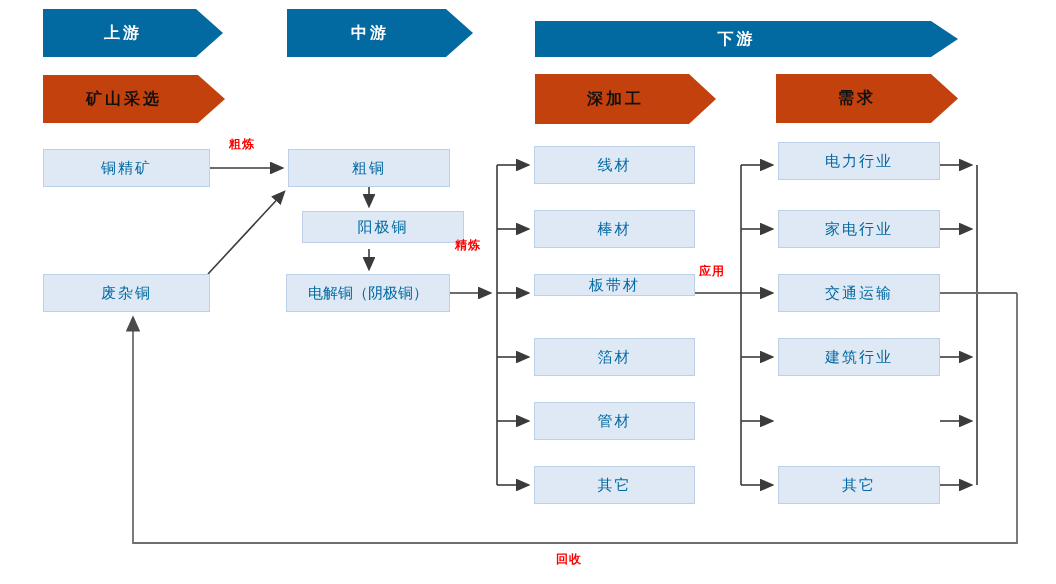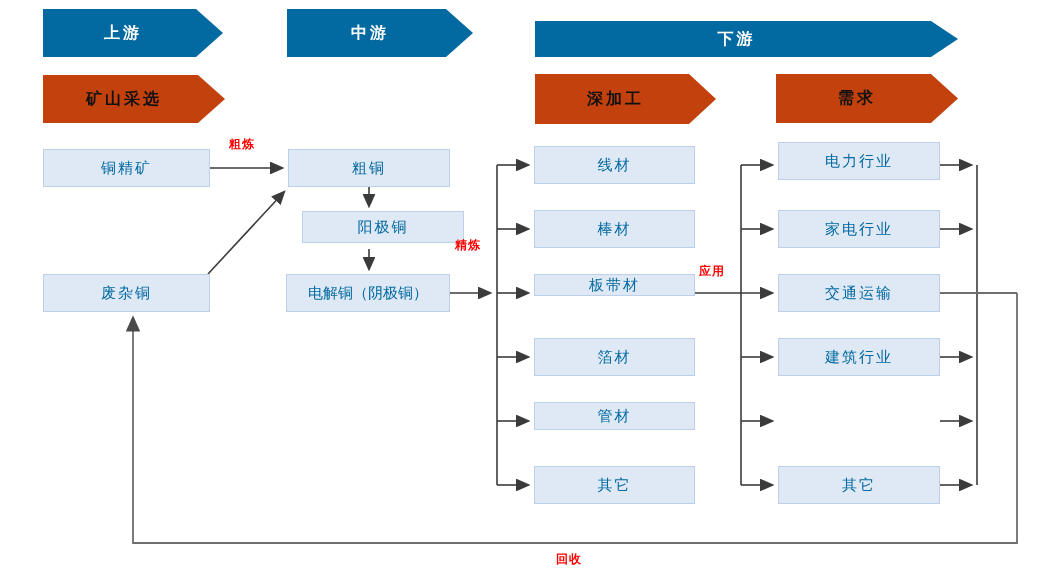--- a/index.html
+++ b/index.html
@@ -102,21 +102,21 @@
   <div class="node" style="left:43px;top:274px;width:167px;height:38px">废杂铜</div>
 
   <div class="node" style="left:288px;top:149px;width:162px;height:38px">粗铜</div>
   <div class="node" style="left:302px;top:211px;width:162px;height:32px">阳极铜</div>
   <div class="node" style="left:286px;top:274px;width:164px;height:38px;letter-spacing:0">电解铜（阴极铜）</div>
 
   <div class="node" style="left:534px;top:146px;width:161px;height:38px">线材</div>
   <div class="node" style="left:534px;top:210px;width:161px;height:38px">棒材</div>
   <div class="node" style="left:534px;top:274px;width:161px;height:22px">板带材</div>
   <div class="node" style="left:534px;top:338px;width:161px;height:38px">箔材</div>
-  <div class="node" style="left:534px;top:402px;width:161px;height:28px">管材</div>
+  <div class="node" style="left:534px;top:402px;width:161px;height:38px">管材</div>
   <div class="node" style="left:534px;top:466px;width:161px;height:38px">其它</div>
 
   <div class="node" style="left:778px;top:142px;width:162px;height:38px">电力行业</div>
   <div class="node" style="left:778px;top:274px;width:162px;height:38px">交通运输</div>
   <div class="node" style="left:778px;top:210px;width:162px;height:38px">家电行业</div>
   <div class="node" style="left:778px;top:338px;width:162px;height:38px">建筑行业</div>
   <div class="node" style="left:778px;top:466px;width:162px;height:38px">其它</div>
 
   <div class="edge-label" style="left:229px;top:136px">粗炼</div>
   <div class="edge-label" style="left:455px;top:237px">精炼</div>

